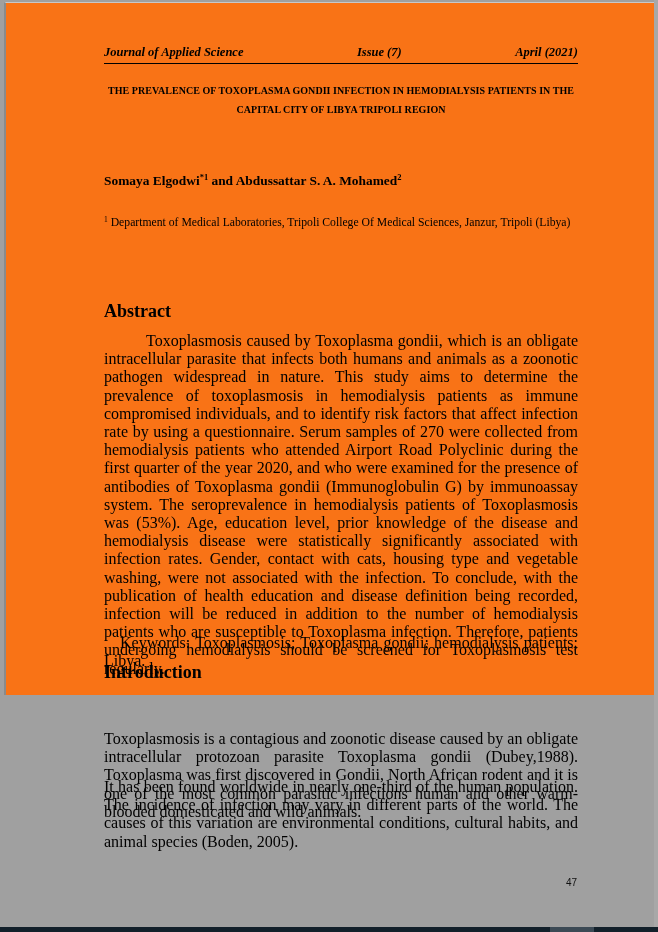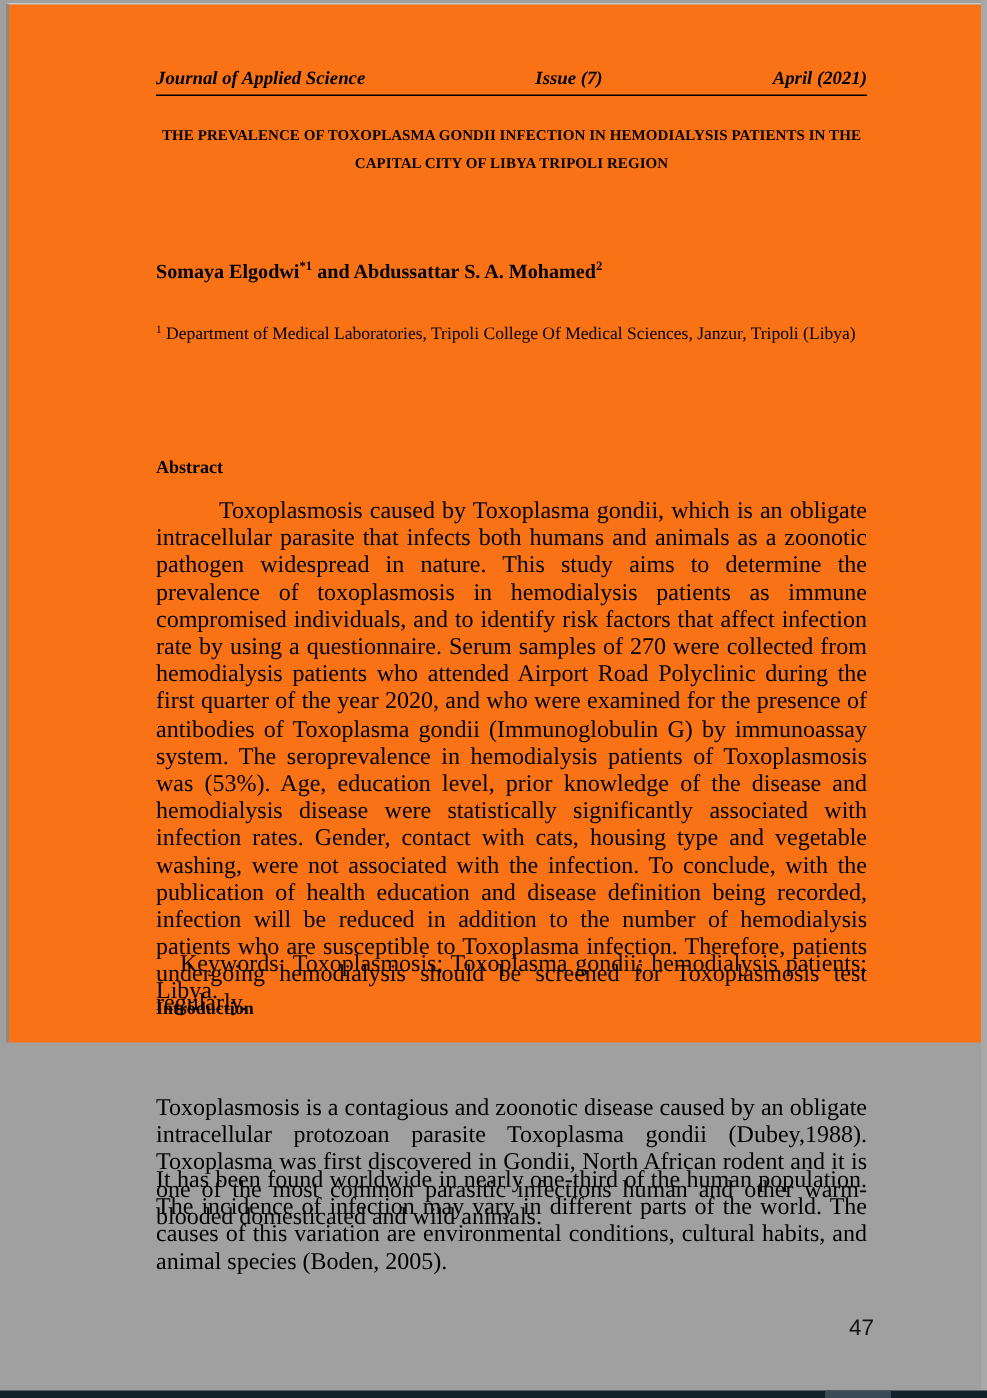--- a/index.html
+++ b/index.html
@@ -103,40 +103,40 @@
       text-align: left;
       font-size: 11.7px;
       line-height: 16px;
     }
     .affiliations sup { font-size: 7.5px; vertical-align: 4px; line-height: 0; }
     .affiliations a { color: #0000ee; text-decoration: underline; }
     .section-heading {
       position: absolute;
       left: 0;
       font-weight: bold;
-      font-size: 12px;
+      font-size: 18px;
       line-height: 16px;
     }
     .para {
       position: absolute;
       left: 0;
       width: 474px;
       font-size: 16px;
       line-height: 18.2px;
       text-align: justify;
       text-align-last: left;
     }
     .para.indent { text-indent: 42px; }
     .keywords b { font-weight: normal; margin-left: 16px; }
     .page-number {
       position: absolute;
       left: 560px;
       top: 874px;
       font-family: "Liberation Sans", "DejaVu Sans", sans-serif;
-      font-size: 15px;
+      font-size: 10px;
       color: #111;
     }
   </style>
 </head>
 <body>
 
 <div class="viewport">
   <div class="page">
     <div class="content">
 

